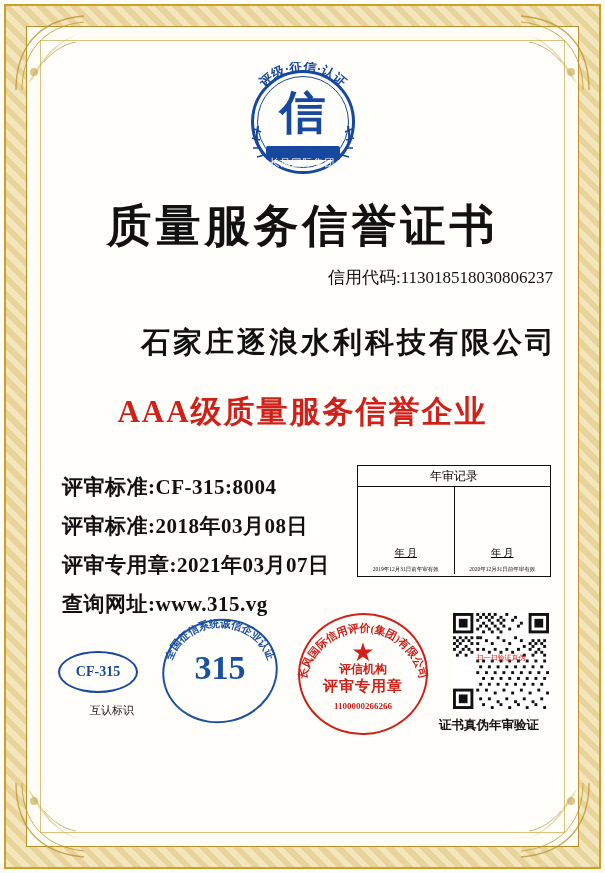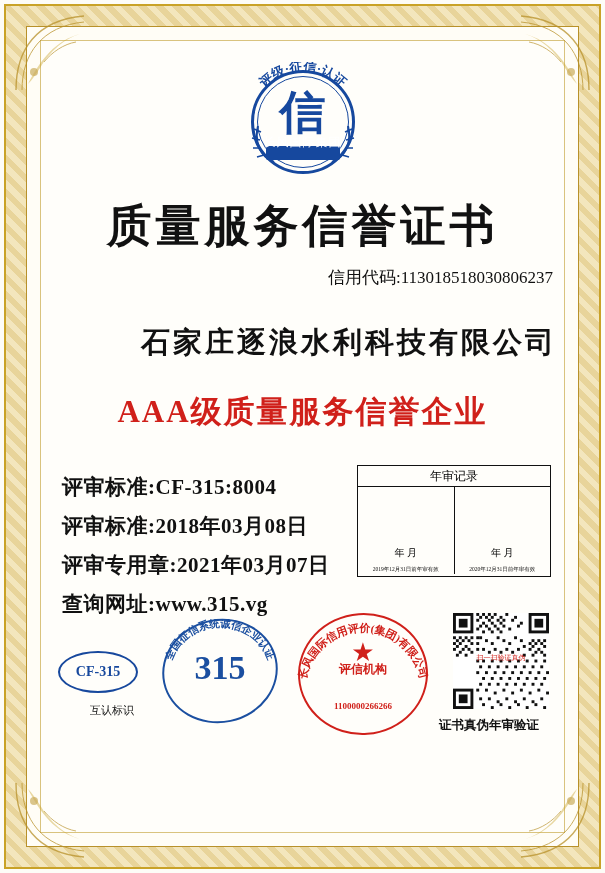--- a/index.html
+++ b/index.html
@@ -51,22 +51,22 @@
   }
   .emblem .arcText{
     position:absolute;left:0;top:0;width:150px;height:122px;
   }
   .emblem .centerChar{
     position:absolute;left:0;top:28px;width:150px;text-align:center;
     font-family:"Liberation Serif",serif;font-weight:bold;font-size:46px;color:#16489e;
     line-height:46px;
   }
   .emblem .bottomband{
-    position:absolute;left:0;top:72px;width:150px;text-align:center;
-    font-size:12px;color:#fff;letter-spacing:1px;
+    position:absolute;left:0;top:94px;width:150px;text-align:center;
+    font-size:10px;color:#fff;letter-spacing:1px;
   }
   .emblem .bandbg{
     position:absolute;left:38px;top:84px;width:74px;height:14px;background:#16489e;
     border-radius:2px;
   }
 
   .title{
     margin-top:12px;text-align:center;
     font-family:"Liberation Serif",serif;font-weight:bold;
     font-size:45px;letter-spacing:4px;color:#111;
@@ -101,20 +101,21 @@
     font-family:"Liberation Serif",serif;font-size:12px;line-height:20px;
   }
   .review-box .rb-cols{display:flex;height:87px;}
   .review-box .rb-col{
     flex:1;position:relative;
   }
   .review-box .rb-col + .rb-col{border-left:1px solid #111;}
   .review-box .rb-ym{
     position:absolute;bottom:14px;width:100%;text-align:center;font-size:10px;
     font-family:"Liberation Serif",serif;
+    text-decoration:underline;
   }
   .review-box .rb-note{
     position:absolute;bottom:1px;width:100%;text-align:center;font-size:5.5px;
     font-family:"Liberation Serif",serif;color:#111;
   }
 
   
   .seals{position:relative;height:150px;margin-top:16px;}
   .cf-seal{
     position:absolute;left:10px;top:42px;width:76px;height:38px;border-radius:50%;
@@ -279,20 +280,21 @@
       <div class="red-round">
         <div class="ovl"></div>
         <svg class="arc" viewBox="0 0 138 130" style="position:absolute;left:0;top:0;width:138px;height:130px;">
           <path id="redarc" d="M12 70 A58 58 0 0 1 126 70" fill="none"></path>
           <text font-family="Liberation Serif, serif" font-size="11" font-weight="bold" fill="#d0201a">
             <textPath href="#redarc" startOffset="50%" text-anchor="middle">长风国际信用评价(集团)有限公司</textPath>
           </text>
         </svg>
         <div class="star">★</div>
         <div class="l1">评信机构</div>
+        <div class="l2">评审专用章</div>
         <div class="l3">1100000266266</div>
       </div>
 
       <div class="qr">
         <svg viewBox="0 0 33 33" width="96" height="96">
           <rect width="33" height="33" fill="#fff"></rect>
           <g fill="#111">
             <rect x="0" y="0" width="7" height="7"></rect>
               <rect x="1" y="1" width="5" height="5" fill="#fff"></rect>
               <rect x="2" y="2" width="3" height="3"></rect>

